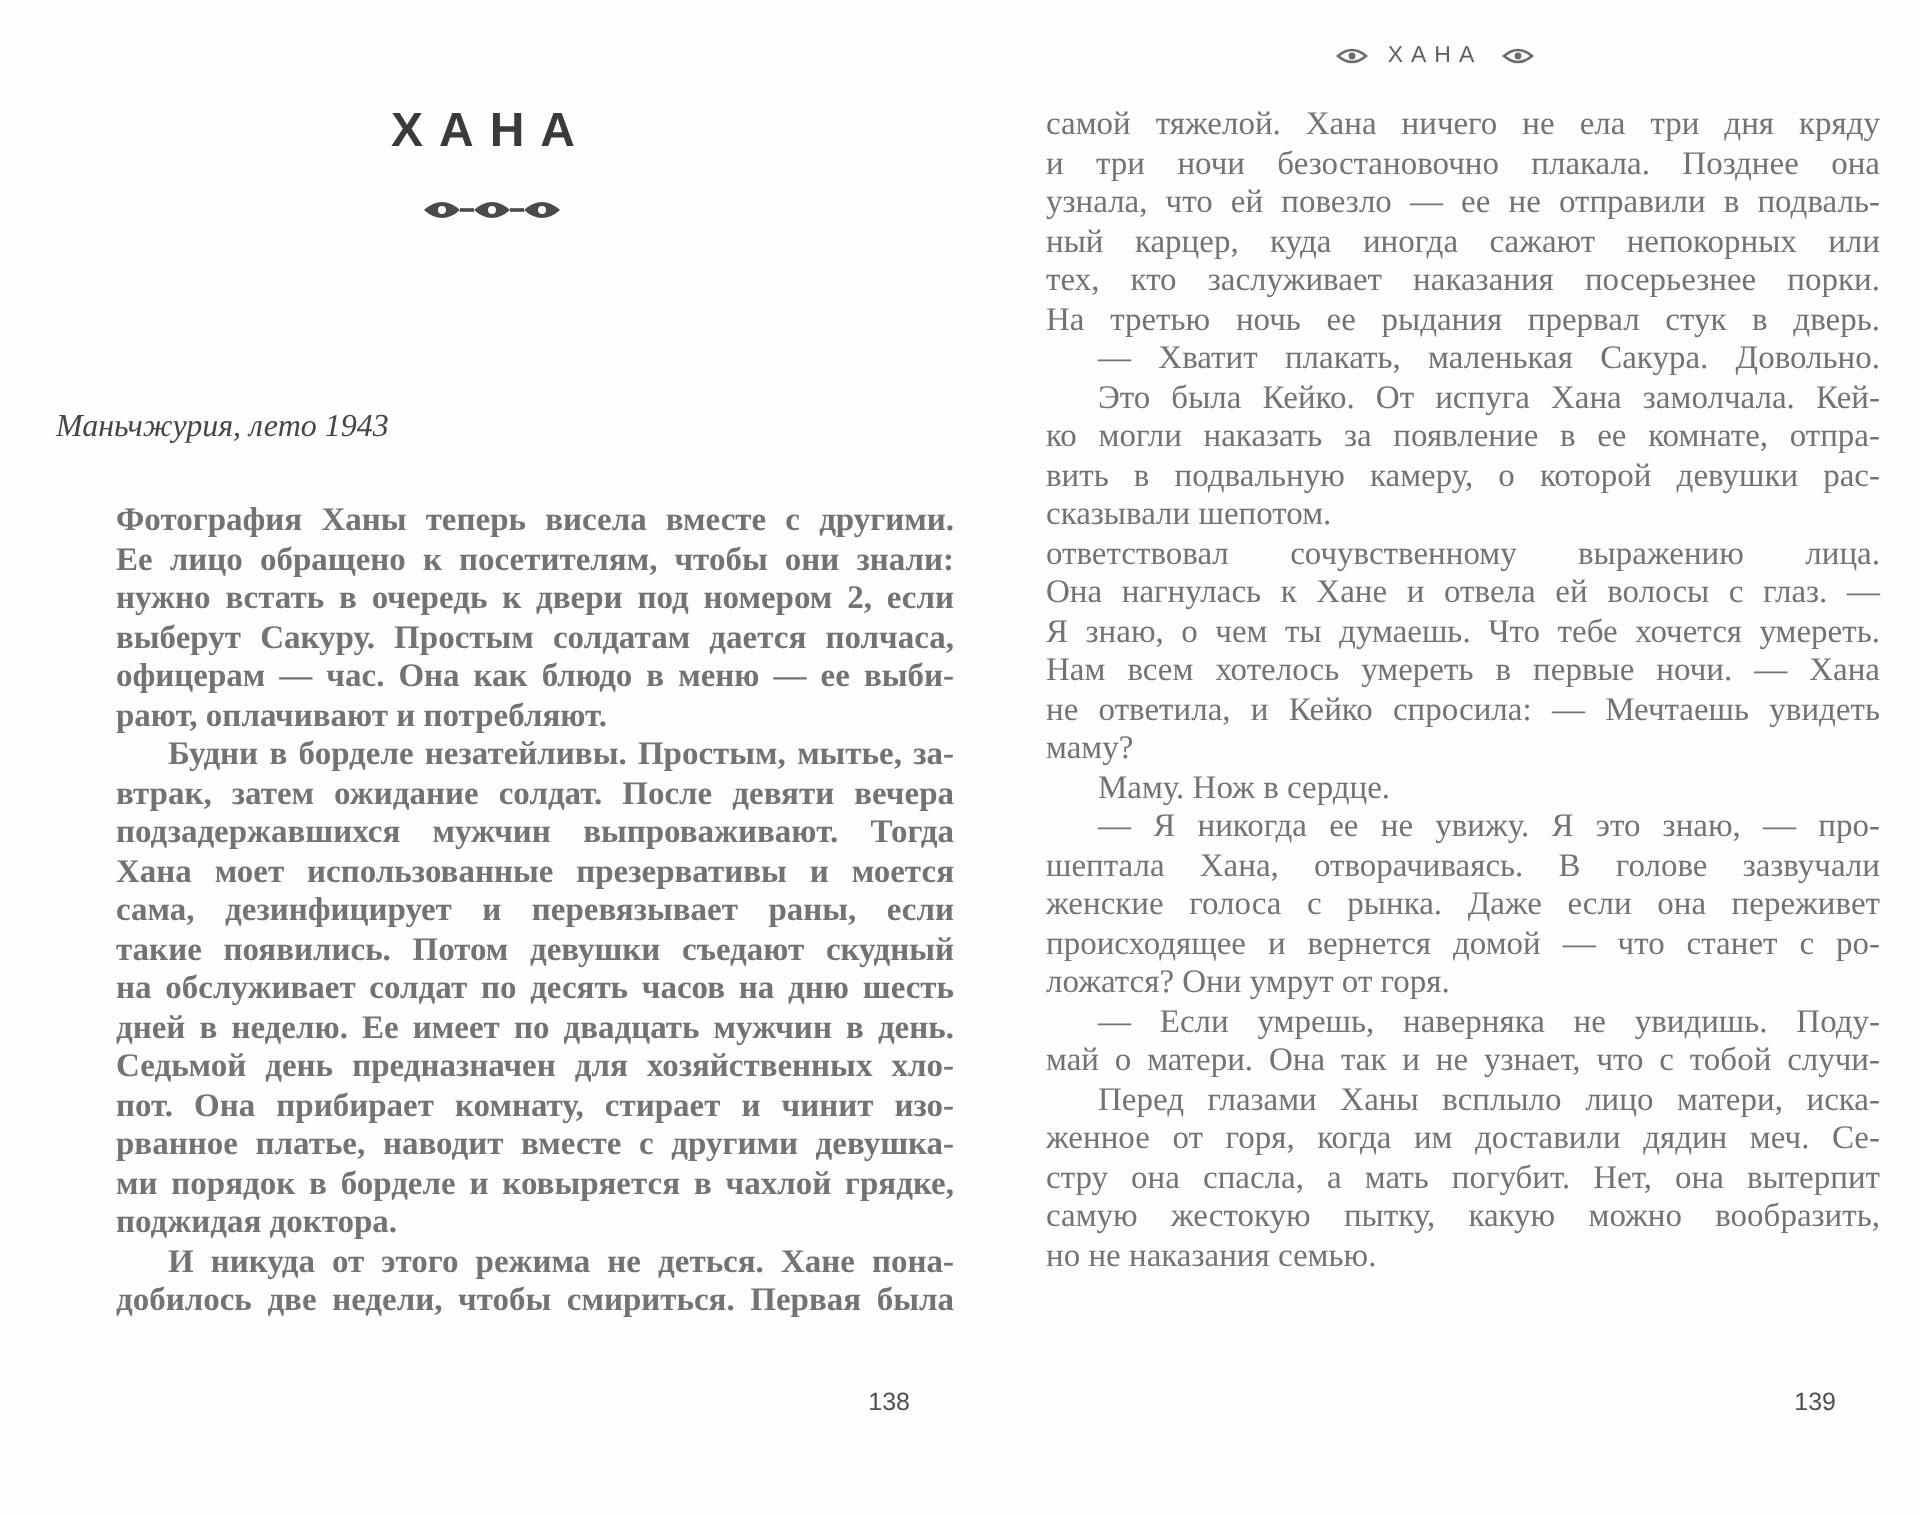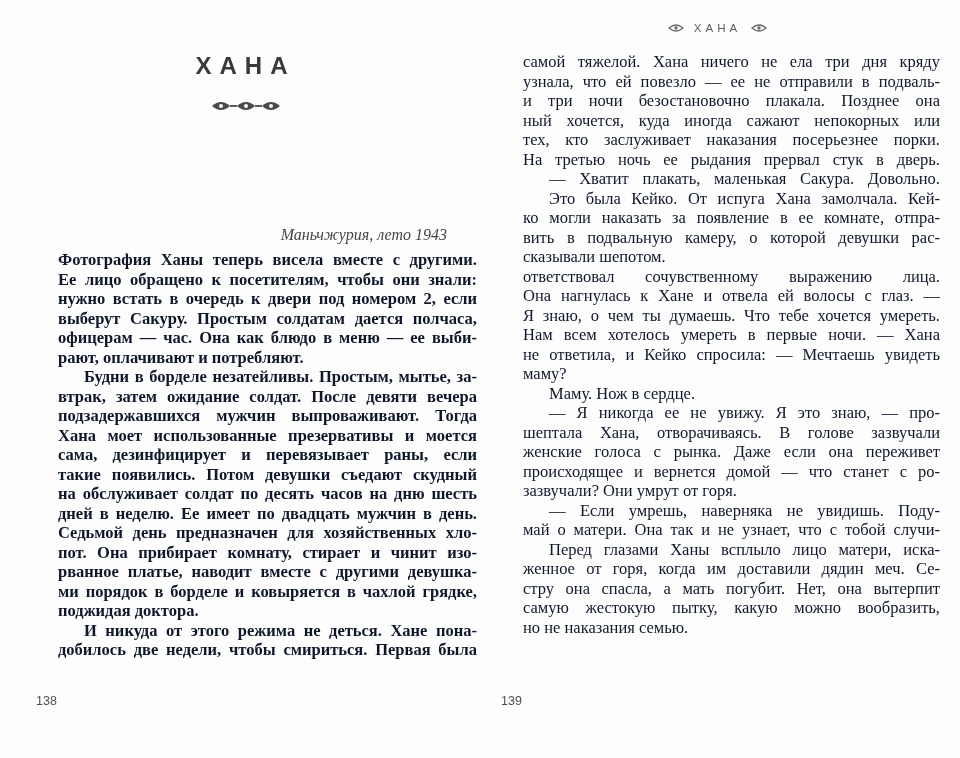--- a/index.html
+++ b/index.html
@@ -18,52 +18,52 @@
     font-family:"Liberation Sans","DejaVu Sans",sans-serif;
     font-size:24px;font-weight:bold;letter-spacing:8px;
     color:#3a3a3a;
   }
   .chapter-ornament{
     position:absolute;top:96px;left:0;right:0;
     text-align:center;transform:translateX(-22px);
   }
   .dateline{
     position:absolute;top:205px;left:0;right:0;
-    text-align:right;transform:translateX(-30px);
-    font-style:italic;font-size:16px;color:#454545;margin-top:21px;
+    text-align:left;transform:translateX(-30px);
+    font-style:italic;font-size:16px;color:#454545;
   }
 
   .running-head{
     position:absolute;top:22px;left:0;right:0;
     text-align:center;transform:translateX(-14px);
     color:#5f5f5f;
     display:flex;align-items:center;justify-content:center;gap:10px;
   }
   .running-head .rh-label{
     font-family:"Liberation Sans","DejaVu Sans",sans-serif;
     font-size:11.5px;letter-spacing:4px;color:#5f5f5f;
   }
 
   .body-text{
     position:absolute;left:0;right:0;
-    font-size:16.5px;line-height:19.5px;color:#0f172a;
+    font-size:16.5px;line-height:19.5px;color:#737373;
   }
   .page.left  .body-text{top:250px;font-weight:bold;}
   .page.right .body-text{top:52px;}
 
   .ln{
     text-align:justify;text-align-last:justify;
     white-space:normal;height:19.5px;overflow:visible;
   }
   .ln.ind{text-indent:26px;}
   .ln.end{text-align-last:left;}
 
   .pagenum{
     position:absolute;top:694px;left:0;right:0;
-    text-align:left;transform:translateX(-22px);
+    text-align:right;transform:translateX(-22px);
     font-family:"Liberation Sans","DejaVu Sans",sans-serif;
     font-size:12.5px;color:#4f4f4f;
   }
   .orn-svg{display:inline-block;vertical-align:middle;}
 </style>
 </head>
 <body>
 
 <div class="page left">
   <h1 class="chapter-title">ХАНА</h1>
@@ -122,42 +122,42 @@
     </svg>
     <span class="rh-label">ХАНА</span>
     <svg class="orn-svg" width="16" height="10" viewBox="0 0 16 10" aria-hidden="true">
       <path d="M1 5 Q8 -1 15 5 Q8 11 1 5 Z" fill="none" stroke="#6a6a6a" stroke-width="1.3"></path>
       <circle cx="8" cy="5" r="1.7" fill="#6a6a6a"></circle>
     </svg>
   </div>
 
   <div class="body-text" id="right-body">
       <div class="ln">самой тяжелой. Хана ничего не ела три дня кряду</div>
+      <div class="ln">и три ночи безостановочно плакала. Позднее она</div>
       <div class="ln">узнала, что ей повезло — ее не отправили в подваль-</div>
-      <div class="ln">и три ночи безостановочно плакала. Позднее она</div>
-      <div class="ln">ный хочется, куда иногда сажают непокорных или</div>
+      <div class="ln">ный карцер, куда иногда сажают непокорных или</div>
       <div class="ln">тех, кто заслуживает наказания посерьезнее порки.</div>
       <div class="ln">На третью ночь ее рыдания прервал стук в дверь.</div>
       <div class="ln ind">— Хватит плакать, маленькая Сакура. Довольно.</div>
       <div class="ln ind">Это была Кейко. От испуга Хана замолчала. Кей-</div>
       <div class="ln">ко могли наказать за появление в ее комнате, отпра-</div>
       <div class="ln">вить в подвальную камеру, о которой девушки рас-</div>
       <div class="ln end">сказывали шепотом.</div>
       <div class="ln">ответствовал сочувственному выражению лица.</div>
       <div class="ln">Она нагнулась к Хане и отвела ей волосы с глаз. —</div>
       <div class="ln">Я знаю, о чем ты думаешь. Что тебе хочется умереть.</div>
       <div class="ln">Нам всем хотелось умереть в первые ночи. — Хана</div>
       <div class="ln">не ответила, и Кейко спросила: — Мечтаешь увидеть</div>
       <div class="ln end">маму?</div>
       <div class="ln ind end">Маму. Нож в сердце.</div>
       <div class="ln ind">— Я никогда ее не увижу. Я это знаю, — про-</div>
       <div class="ln">шептала Хана, отворачиваясь. В голове зазвучали</div>
       <div class="ln">женские голоса с рынка. Даже если она переживет</div>
       <div class="ln">происходящее и вернется домой — что станет с ро-</div>
-      <div class="ln end">зазвучали? Они умрут от горя.</div>
+      <div class="ln end">ложатся? Они умрут от горя.</div>
       <div class="ln ind">— Если умрешь, наверняка не увидишь. Поду-</div>
       <div class="ln">май о матери. Она так и не узнает, что с тобой случи-</div>
       <div class="ln ind">Перед глазами Ханы всплыло лицо матери, иска-</div>
       <div class="ln">женное от горя, когда им доставили дядин меч. Се-</div>
       <div class="ln">стру она спасла, а мать погубит. Нет, она вытерпит</div>
       <div class="ln">самую жестокую пытку, какую можно вообразить,</div>
       <div class="ln end">но не наказания семью.</div>
     </div>
 
   <div class="pagenum">139</div>

